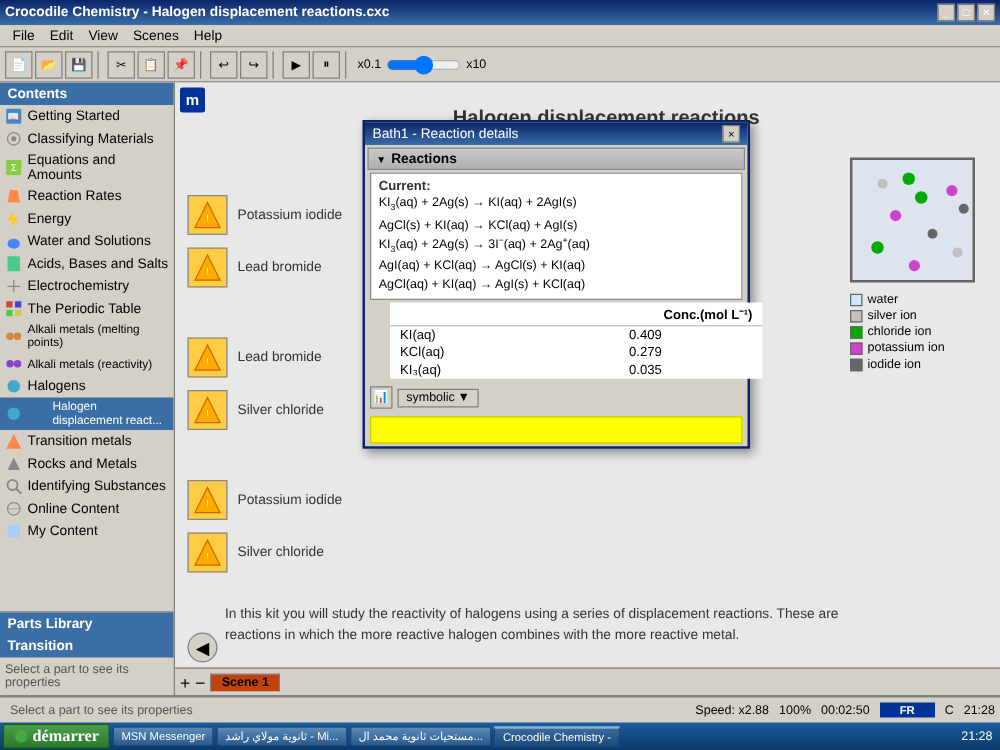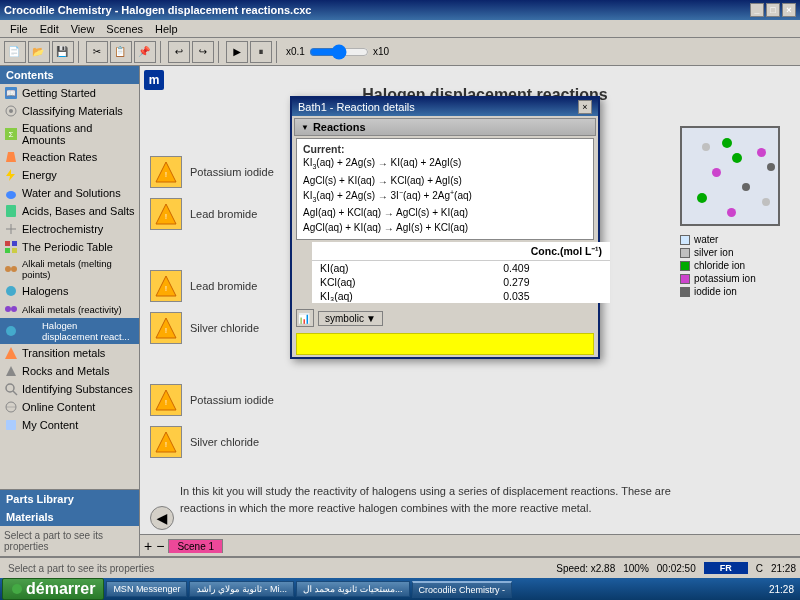--- a/index.html
+++ b/index.html
@@ -345,26 +345,27 @@
       left: 0; right: 0;
       height: 22px;
       background: #d4d0c8;
       border-top: 1px solid #808080;
       display: flex;
       align-items: center;
       padding: 0 4px;
       gap: 4px;
     }
     .scene-tab {
-      background: #ec4899;
+      background: #c2410c;
       border: 1px solid #808080;
       border-bottom: none;
       padding: 1px 8px;
       font-size: 10px;
       cursor: pointer;
+      font-weight: bold;
     }
 
     
     .status-bar {
       height: 22px;
       background: #d4d0c8;
       border-top: 2px solid #808080;
       display: flex;
       align-items: center;
       justify-content: space-between;
@@ -387,26 +388,26 @@
       background: linear-gradient(to bottom, #1c5c9e, #0a3a6a);
       display: flex;
       align-items: center;
       padding: 0 2px;
       gap: 2px;
     }
     .start-btn {
       background: linear-gradient(to bottom, #4a9e4a, #2a7a2a);
       color: white;
       font-weight: bold;
-      font-size: 16px;
+      font-size: 13px;
       padding: 1px 8px;
       border: 1px solid #1a5a1a;
       border-radius: 2px;
       cursor: pointer;
-      display: flex; align-items: center; gap: 3px;
+      display: flex; align-items: center; gap: 3px; font-family: Liberation Serif, serif;
     }
     .taskbar-item {
       background: linear-gradient(to bottom, #5a8ab5, #2a5a8a);
       color: white;
       font-size: 9px;
       padding: 2px 6px;
       border: 1px solid #1a4a7a;
       cursor: pointer;
       max-width: 120px;
       overflow: hidden;
@@ -562,30 +563,30 @@
       </div>
       <div class="sidebar-item">
         <svg class="sidebar-icon" viewBox="0 0 14 14">
             <circle cx="4" cy="7" r="3" fill="#cc8844"></circle>
             <circle cx="10" cy="7" r="3" fill="#cc8844"></circle>
           </svg>
         <span style="font-size:9.5px;">Alkali metals (melting points)</span>
       </div>
       <div class="sidebar-item">
         <svg class="sidebar-icon" viewBox="0 0 14 14">
-            <circle cx="7" cy="7" r="5" fill="#44aacc"></circle>
-          </svg>
-        <span>Halogens</span>
-      </div>
-      <div class="sidebar-item">
-        <svg class="sidebar-icon" viewBox="0 0 14 14">
             <circle cx="4" cy="7" r="3" fill="#8844cc"></circle>
             <circle cx="10" cy="7" r="3" fill="#8844cc"></circle>
           </svg>
         <span style="font-size:9.5px;">Alkali metals (reactivity)</span>
+      </div>
+      <div class="sidebar-item">
+        <svg class="sidebar-icon" viewBox="0 0 14 14">
+            <circle cx="7" cy="7" r="5" fill="#44aacc"></circle>
+          </svg>
+        <span>Halogens</span>
       </div>
       <div class="sidebar-item active">
         <svg class="sidebar-icon" viewBox="0 0 14 14">
             <circle cx="7" cy="7" r="5" fill="#44aacc"></circle>
           </svg>
         <span style="font-size:9.5px;">Halogen displacement react...</span>
       </div>
       <div class="sidebar-item">
         <svg class="sidebar-icon" viewBox="0 0 14 14">
             <polygon points="7,1 13,13 1,13" fill="#ff8844"></polygon>
@@ -617,21 +618,21 @@
             <rect x="2" y="2" width="10" height="10" fill="#aaccff" rx="1"></rect>
           </svg>
         <span>My Content</span>
       </div>
     </div>
     <div class="sidebar-bottom">
       <div class="sidebar-bottom-header">
         <span>Parts Library</span>
       </div>
       <div class="sidebar-bottom-header">
-        <span>Materials</span>
+        <span>Transition</span>
       </div>
       <div class="sidebar-bottom-content">Select a part to see its properties</div>
     </div>
   </div>
 
   <div class="content-area">
 
     <div class="m-logo">m</div>
 
     <div class="watermark">www.moulayrachid.yoo7.com</div>

